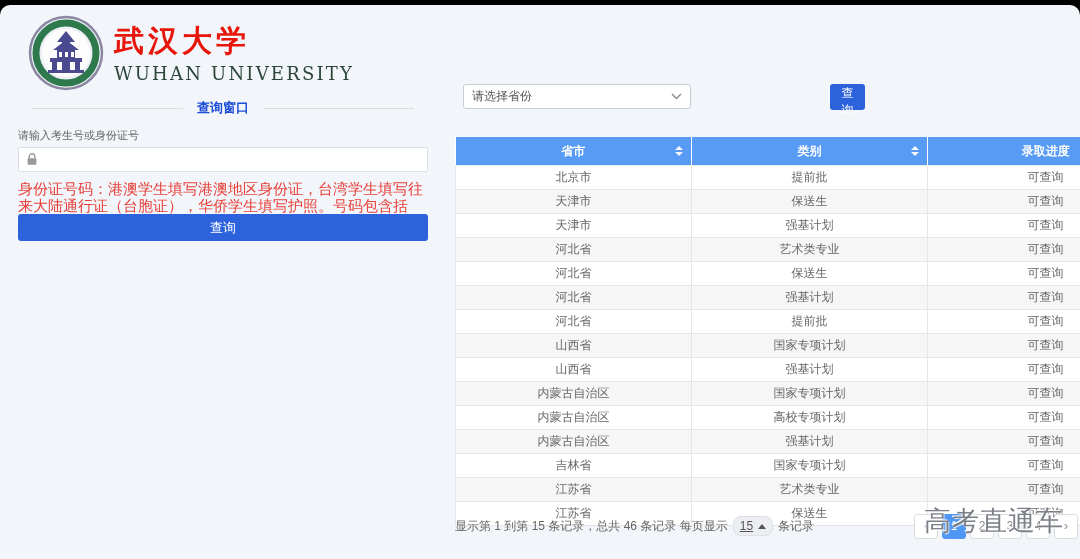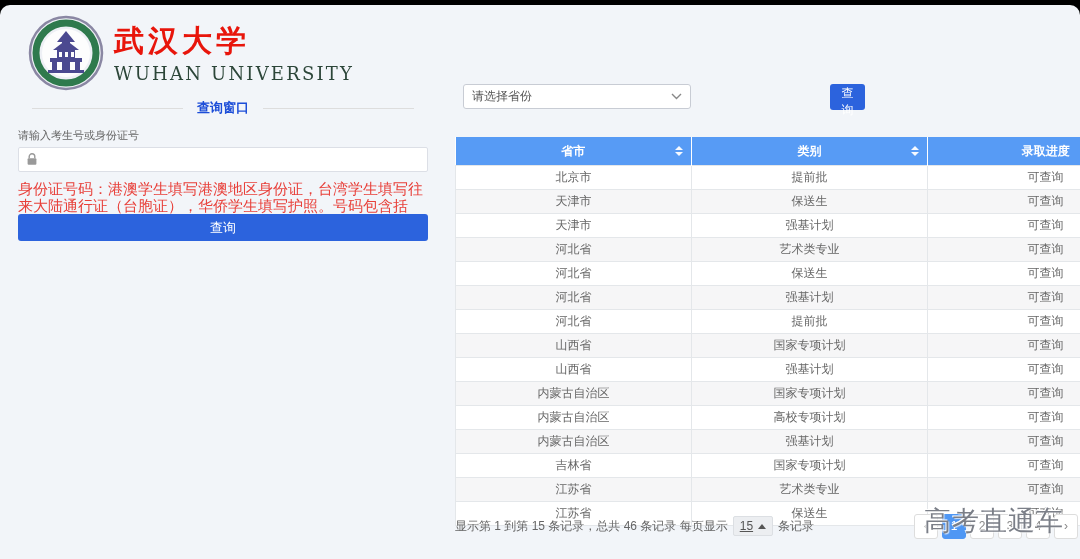--- a/index.html
+++ b/index.html
@@ -102,21 +102,21 @@
   }
   .result-table tbody tr:nth-child(even) td{background:#f6f6f7;}
   
   .pagination{
     position:absolute;left:0;top:506px;width:623px;height:30px;
     display:flex;align-items:center;justify-content:space-between;
   }
   .page-summary{font-size:12px;color:#666;display:flex;align-items:center;text-align:center;}
   .size-pill{
     display:inline-flex;align-items:center;
-    background:#eceef1;border:1px solid #dcdfe3;border-radius:2px;
+    background:#eceef1;border:1px solid #dcdfe3;border-radius:8px;
     padding:2px 6px;margin:0 5px;cursor:pointer;color:#555;font-size:12px;text-decoration:underline;
   }
   .caret-up{
     display:inline-block;width:0;height:0;margin-left:5px;
     border-left:4px solid transparent;border-right:4px solid transparent;
     border-bottom:5px solid #555;
   }
   .page-buttons{display:flex;align-items:center;}
   .page-btn{
     min-width:24px;height:25px;margin-left:4px;

